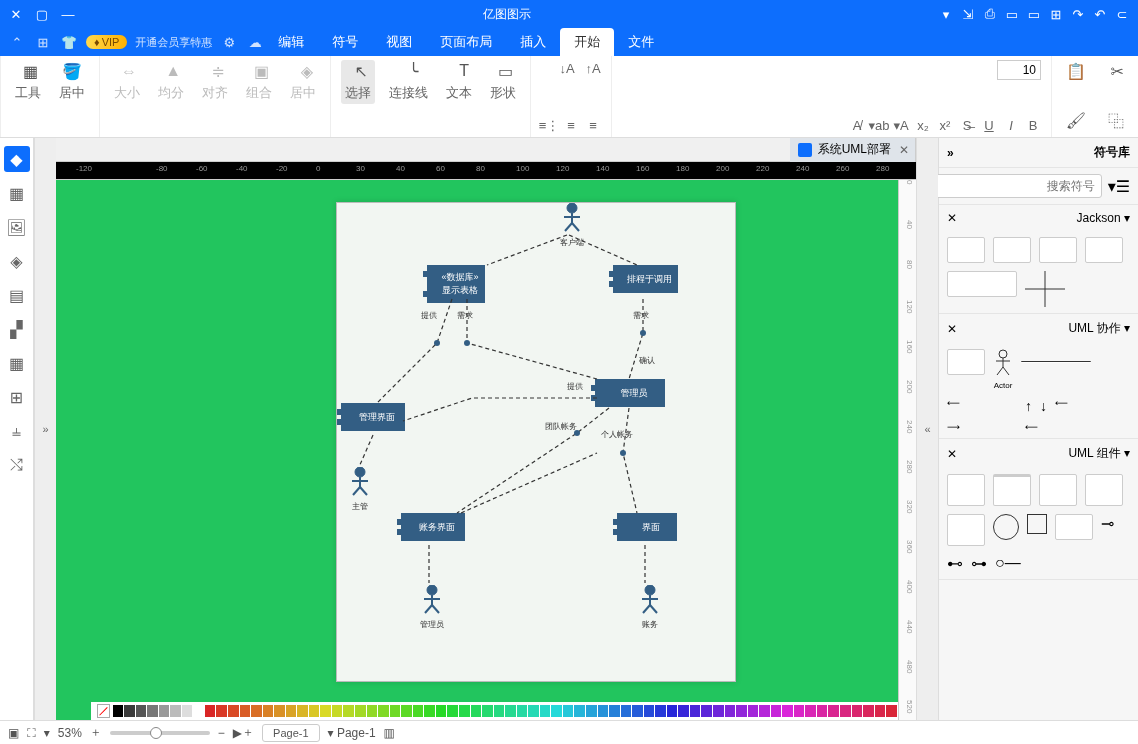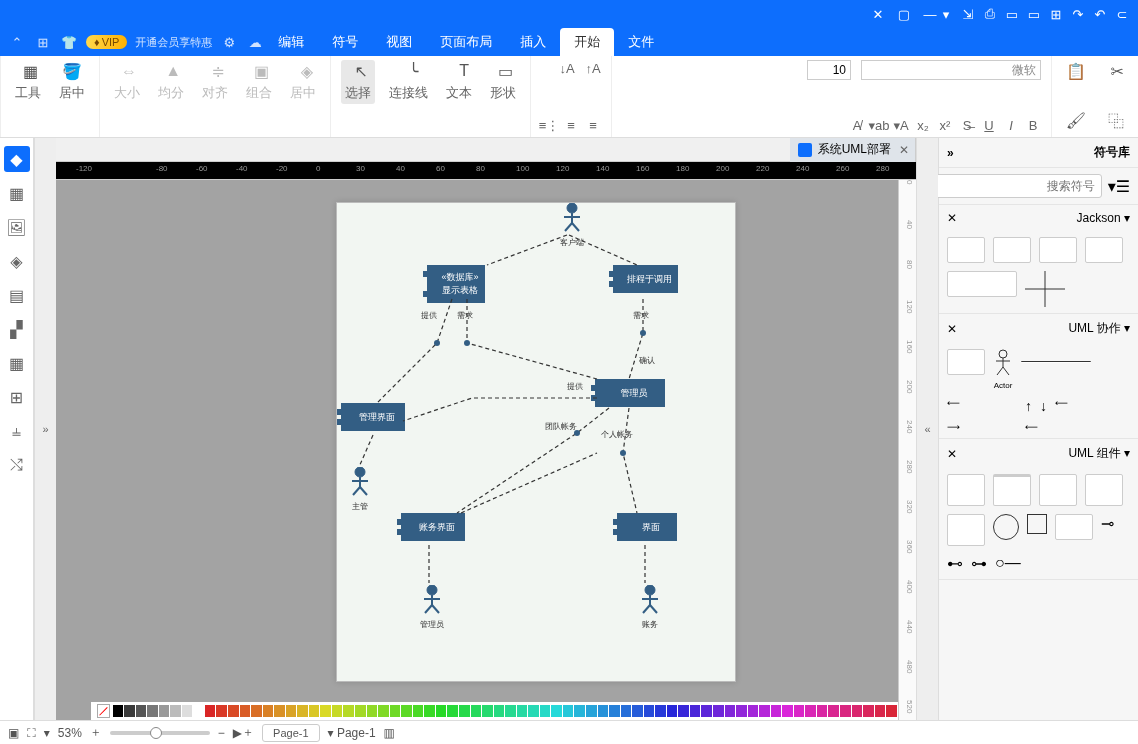--- a/index.html
+++ b/index.html
@@ -51,21 +51,21 @@
 .doc-tab { height:24px; padding:0 24px 0 8px; display:flex; align-items:center; gap:6px; font-size:12px; background:#dfe4ea; border-right:1px solid #ccc; position:relative; }
 .doc-tab .cls { position:absolute; right:6px; cursor:pointer; color:#666; }
 .doc-ic { width:14px; height:14px; background:#0d6efd; border-radius:2px; display:inline-block; }
 
 .ruler-h { position:absolute; top:24px; left:0; right:0; height:18px; background:#000000; border-bottom:1px solid #ccc; font-size:8px; color:#999; overflow:hidden; }
 .ruler-h .ticks { position:relative; height:100%; direction:ltr; }
 .ruler-h .ticks span { position:absolute; top:2px; }
 .ruler-v { position:absolute; top:42px; bottom:0; right:0; width:18px; background:#fafafa; border-left:1px solid #ccc; font-size:8px; color:#999; }
 .ruler-v .ticks span { position:absolute; right:2px; writing-mode:vertical-lr; }
 
-.canvas { position:absolute; top:42px; left:0; right:18px; bottom:0; background:#a3a3a3; overflow:hidden;text-decoration:underline; }
+.canvas { position:absolute; top:42px; left:0; right:18px; bottom:0; background:#22c55e; overflow:hidden;text-decoration:underline; }
 .page { position:absolute; background:#f2f6f2; border:1px solid #bbb; box-shadow:0 0 6px rgba(0,0,0,.15); top:22px; left:280px; width:400px; height:480px; }
 .uml-node { position:absolute; background:#335e84; color:#fff; font-size:9px; padding:6px 6px 6px 14px; min-width:58px; min-height:28px; display:flex; flex-direction:column; align-items:center; justify-content:center; }
 .uml-node:before { content:""; position:absolute; left:-4px; top:6px; width:8px; height:6px; background:#335e84; }
 .uml-node:after { content:""; position:absolute; left:-4px; bottom:6px; width:8px; height:6px; background:#335e84; }
 .actor { position:absolute; width:30px; text-align:center; }
 .actor svg { stroke:#335e84; fill:#335e84; }
 .actor-lbl { font-size:8px; color:#333; }
 
 .left-strip { width:34px; background:#fff; border-right:1px solid #ddd; display:flex; flex-direction:column; align-items:center; gap:8px; padding-top:8px; }
 .ls-ic { width:26px; height:26px; display:flex; align-items:center; justify-content:center; color:#666; cursor:pointer; border-radius:3px; }
@@ -93,20 +93,21 @@
     <div class="tb-btn">⊃</div>
     <div class="tb-btn">↶</div>
     <div class="tb-btn">↷</div>
     <div class="tb-btn">⊞</div>
     <div class="tb-btn">▭</div>
     <div class="tb-btn">▭</div>
     <div class="tb-btn">⎙</div>
     <div class="tb-btn">⇲</div>
     <div class="tb-btn">▾</div>
   </div>
+  <div class="center">亿图图示</div>
   <div class="right-group">
     <div class="tb-btn">—</div>
     <div class="tb-btn">▢</div>
     <div class="tb-btn">✕</div>
   </div>
 </div>
 
 <div class="menubar">
   <div class="tabs">
     <div class="menu-tab">文件</div>
@@ -142,21 +143,20 @@
       <div class="rbtn">
           <span class="ic">⿻</span>
         </div>
       <div class="rbtn">
           <span class="ic">🖌</span>
         </div>
     </div>
   </div>
   <div class="ribbon-group" style="flex:1">
     <div class="rg-top">
-      <div class="font-combo">微软</div>
       <div class="font-size">10</div>
     </div>
     <div class="ribbon-mini-row">
       <div class="mini-ic">B</div>
       <div class="mini-ic">
           <i>I</i>
         </div>
       <div class="mini-ic">
           <u>U</u>
         </div>

